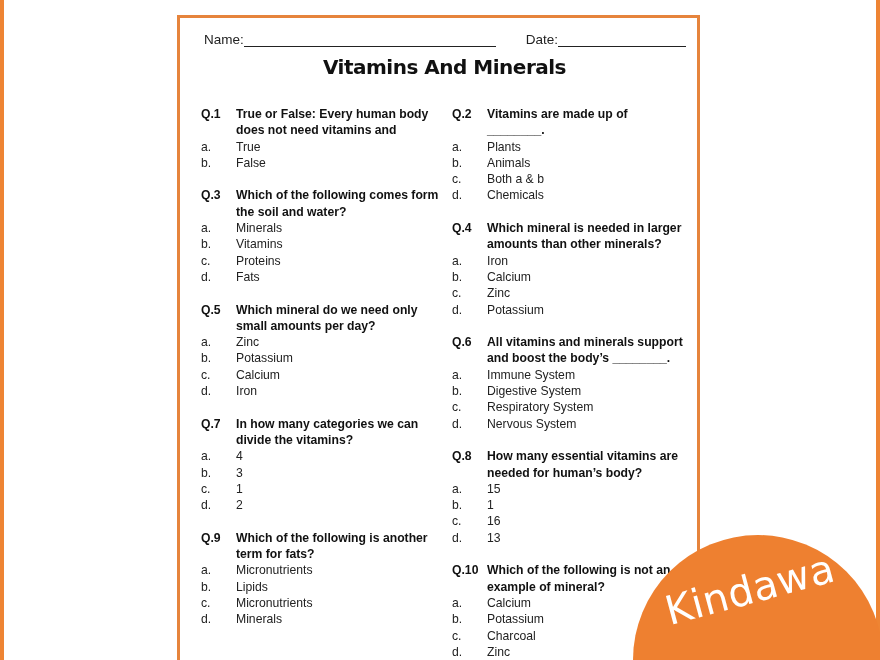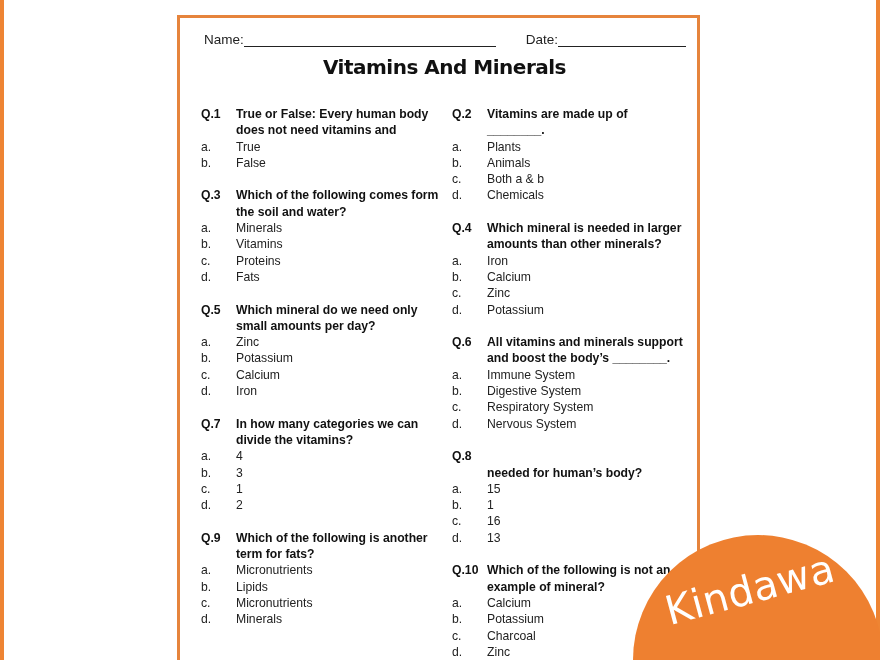--- a/index.html
+++ b/index.html
@@ -278,20 +278,21 @@
         </div>
         <div class="opt-row">
           <span class="opt-letter">d.</span>
           <span>Nervous System</span>
         </div>
       </div>
       <div class="gap" style="height: 16.3px;"></div>
       <div class="q">
         <div class="q-row">
           <span class="q-num">Q.8</span>
+          <span class="q-text">How many essential vitamins are</span>
         </div>
         <div class="q-row">
           <span class="q-num"></span>
           <span class="q-text">needed for human’s body?</span>
         </div>
         <div class="opt-row">
           <span class="opt-letter">a.</span>
           <span>15</span>
         </div>
         <div class="opt-row">

